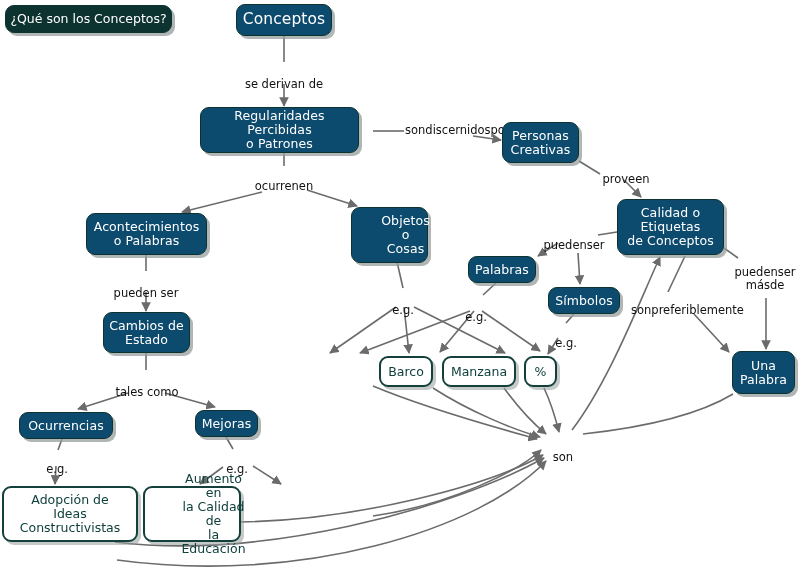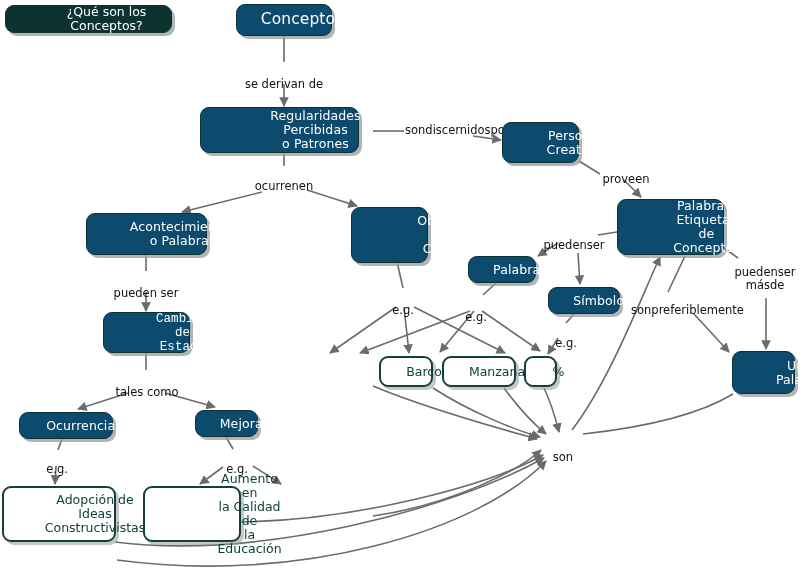--- a/index.html
+++ b/index.html
@@ -65,21 +65,21 @@
   .edge-label {
     position: absolute;
     color: #111111;
     font-size: 11.5px;
     line-height: 1.12;
     text-align: center;
     white-space: pre-line;
     background: transparent;
     z-index: 2;
   }
-  .node span { display: block; margin-left: 36px; }
+  .node span { display: block; }
 </style>
 </head>
 <body>
 
 <div id="canvas">
 
   <svg id="edge-layer" viewBox="0 0 802 583" width="802" height="583">
     <defs>
       <marker id="arrow" viewBox="0 0 10 10" refX="9" refY="5" markerWidth="6" markerHeight="6" orient="auto-start-reverse">
         <path d="M 0 0 L 10 5 L 0 10 z" fill="#6b6b6b"></path>
@@ -192,27 +192,27 @@
   <div class="node node-dark" style="left:468px; top:256px; width:68px; height:27px;">
     <span>Palabras</span>
   </div>
 
   <div class="node node-dark" style="left:548px; top:287px; width:72px; height:27px;">
     <span>Símbolos</span>
   </div>
 
   <div class="node node-dark" style="left:617px; top:199px; width:107px; height:56px;">
     <span>
-        <span>Palabra o</span>
+        <span>Calidad o</span>
         <span>Etiquetas</span>
         <span>de Conceptos</span>
       </span>
   </div>
 
-  <div class="node node-dark" style="left:103px; top:312px; width:87px; height:41px;font-family:Liberation Mono, monospace;">
+  <div class="node node-dark" style="left:103px; top:312px; width:87px; height:41px;">
     <span>
         <span>Cambios de</span>
         <span>Estado</span>
       </span>
   </div>
 
   <div class="node node-dark" style="left:19px; top:412px; width:94px; height:27px;">
     <span>Ocurrencias</span>
   </div>
 
@@ -233,21 +233,21 @@
   </div>
 
   <div class="node node-light" style="left:442px; top:356px; width:74px; height:31px;">
     <span>Manzana</span>
   </div>
 
   <div class="node node-light" style="left:524px; top:356px; width:33px; height:31px;">
     <span>%</span>
   </div>
 
-  <div class="node node-light" style="left:2px; top:486px; width:114px; height:56px;">
+  <div class="node node-light" style="left:2px; top:486px; width:136px; height:56px;">
     <span>
         <span>Adopción de</span>
         <span>Ideas</span>
         <span>Constructivistas</span>
       </span>
   </div>
 
   <div class="node node-light" style="left:143px; top:486px; width:98px; height:56px;padding-left:43px;">
     <span>
         <span>Aumento en</span>

